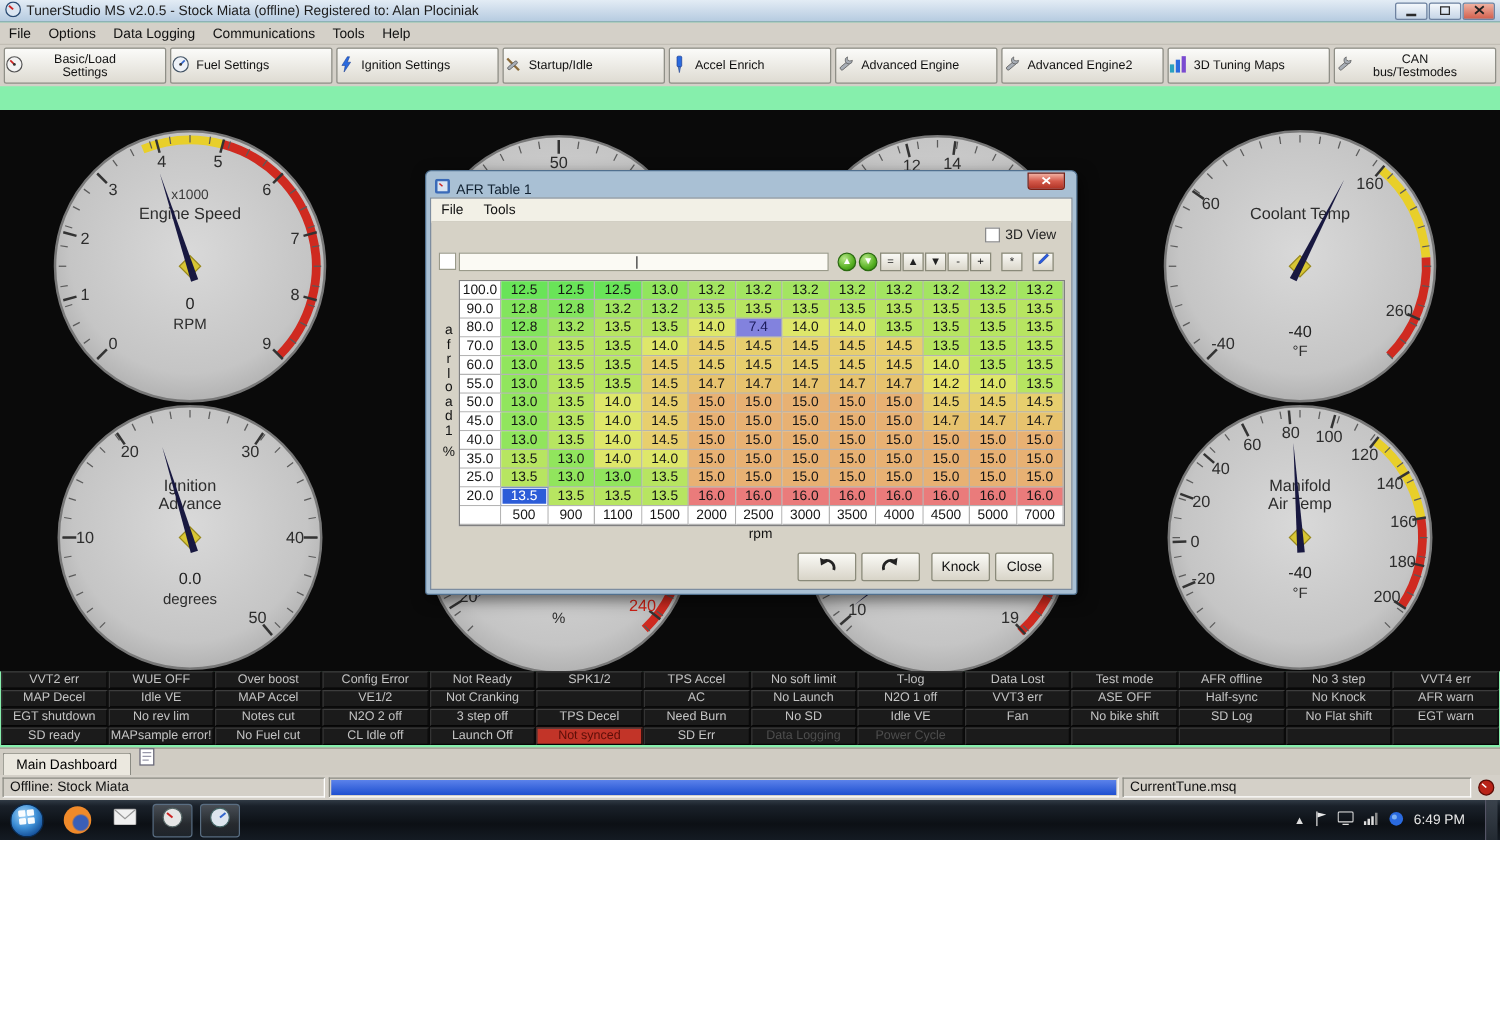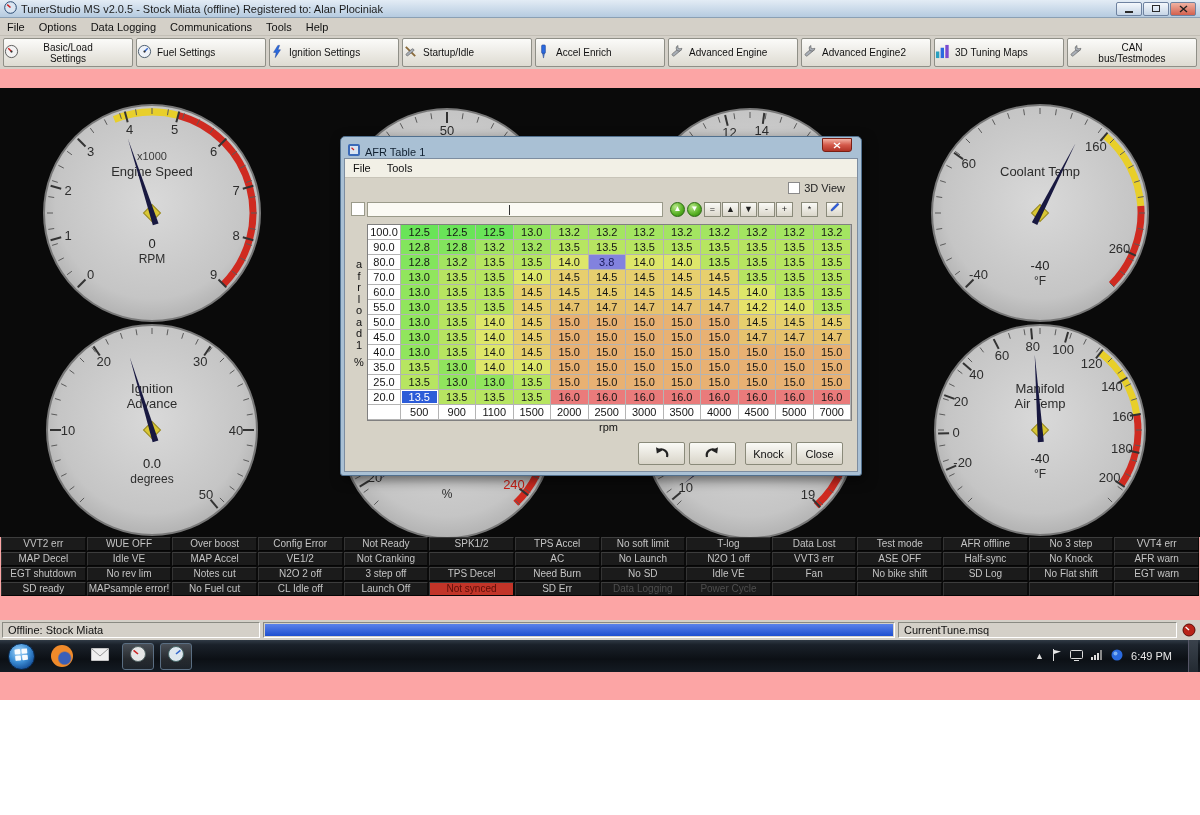--- a/index.html
+++ b/index.html
@@ -1,18 +1,18 @@
 <!DOCTYPE html>
 <html><head>
 <meta charset="utf-8">
 <style>
   *{box-sizing:border-box;margin:0;padding:0}
   body{background:#fff;font-family:"Liberation Sans",sans-serif}
   .screen{position:relative;width:1200px;height:815px;background:#fff;overflow:hidden}
-  .app{position:absolute;left:0;top:0;width:1200px;height:700px;background:#fca5a5}
+  .app{position:absolute;left:0;top:0;width:1200px;height:616px;background:#86efac}
 
   
   .titlebar{height:18px;background:linear-gradient(#e3ecf5,#b6cbe0);border-bottom:1px solid #8ba0b4;display:flex;align-items:center;padding:0 4px;font-size:11px;color:#1c1c1c}
   .titlebar .ttl{margin-left:4px;white-space:nowrap;overflow:hidden}
   .win-controls{margin-left:auto;display:flex}
   .win-btn{width:26px;height:14px;border:1px solid #6e82a0;border-radius:2px;background:linear-gradient(#f4f8fc,#c6d5e6);margin-left:1px;display:flex;align-items:center;justify-content:center;cursor:default}
   .win-btn.close{background:linear-gradient(#f0b2a2,#d2604e)}
   .min-glyph{width:8px;height:2px;background:#2a2a2a;margin-top:6px}
   .max-glyph{width:8px;height:7px;border:1px solid #2a2a2a}
 
@@ -654,20 +654,29 @@
         <div class="ind">SD Err</div>
         <div class="ind dim">Data Logging</div>
         <div class="ind dim">Power Cycle</div>
         <div class="ind blank"></div>
         <div class="ind blank"></div>
         <div class="ind blank"></div>
         <div class="ind blank"></div>
         <div class="ind blank"></div>
       </div>
 
+    <div class="bottombar">
+      <div class="btab">Main Dashboard</div>
+      <span class="bicon"><svg width="13" height="15">
+            <rect x="1" y="1" width="11" height="13" fill="#fff" stroke="#667"></rect>
+            <line x1="3" y1="4" x2="10" y2="4" stroke="#99a"></line>
+            <line x1="3" y1="7" x2="10" y2="7" stroke="#99a"></line>
+            <line x1="3" y1="10" x2="8" y2="10" stroke="#99a"></line>
+          </svg></span>
+    </div>
 
     <div class="statusbar">
       <div class="spanel conn">Offline: Stock Miata</div>
       <div class="spanel progress">
           <div class="progress-fill" id="pfill" style="background: linear-gradient(rgb(91, 130, 234), rgb(30, 79, 208));"></div>
         </div>
       <div class="spanel file">CurrentTune.msq</div>
       <div class="sicon">
           <svg width="14" height="14">
             <circle cx="7" cy="7" r="6" fill="#b92318" stroke="#5c0c06"></circle>
@@ -756,21 +765,21 @@
               <div class="c" style="background:hsl(81,72%,64%)">13.5</div>
               <div class="c" style="background:hsl(81,72%,64%)">13.5</div>
               <div class="c" style="background:hsl(81,72%,64%)">13.5</div>
               <div class="c" style="background:hsl(81,72%,64%)">13.5</div>
               <div class="c hdr">80.0</div>
               <div class="c" style="background:hsl(103,72%,63%)">12.8</div>
               <div class="c" style="background:hsl(90,72%,64%)">13.2</div>
               <div class="c" style="background:hsl(81,72%,64%)">13.5</div>
               <div class="c" style="background:hsl(81,72%,64%)">13.5</div>
               <div class="c" style="background:hsl(64,72%,66%)">14.0</div>
-              <div class="c cur" style="background:#8282de;color:#1a1a5a">3.8</div>
+              <div class="c cur" style="background:#8282de;color:#1a1a5a">7.4</div>
               <div class="c" style="background:hsl(64,72%,66%)">14.0</div>
               <div class="c" style="background:hsl(64,72%,66%)">14.0</div>
               <div class="c" style="background:hsl(81,72%,64%)">13.5</div>
               <div class="c" style="background:hsl(81,72%,64%)">13.5</div>
               <div class="c" style="background:hsl(81,72%,64%)">13.5</div>
               <div class="c" style="background:hsl(81,72%,64%)">13.5</div>
               <div class="c hdr">70.0</div>
               <div class="c" style="background:hsl(97,72%,63%)">13.0</div>
               <div class="c" style="background:hsl(81,72%,64%)">13.5</div>
               <div class="c" style="background:hsl(81,72%,64%)">13.5</div>

